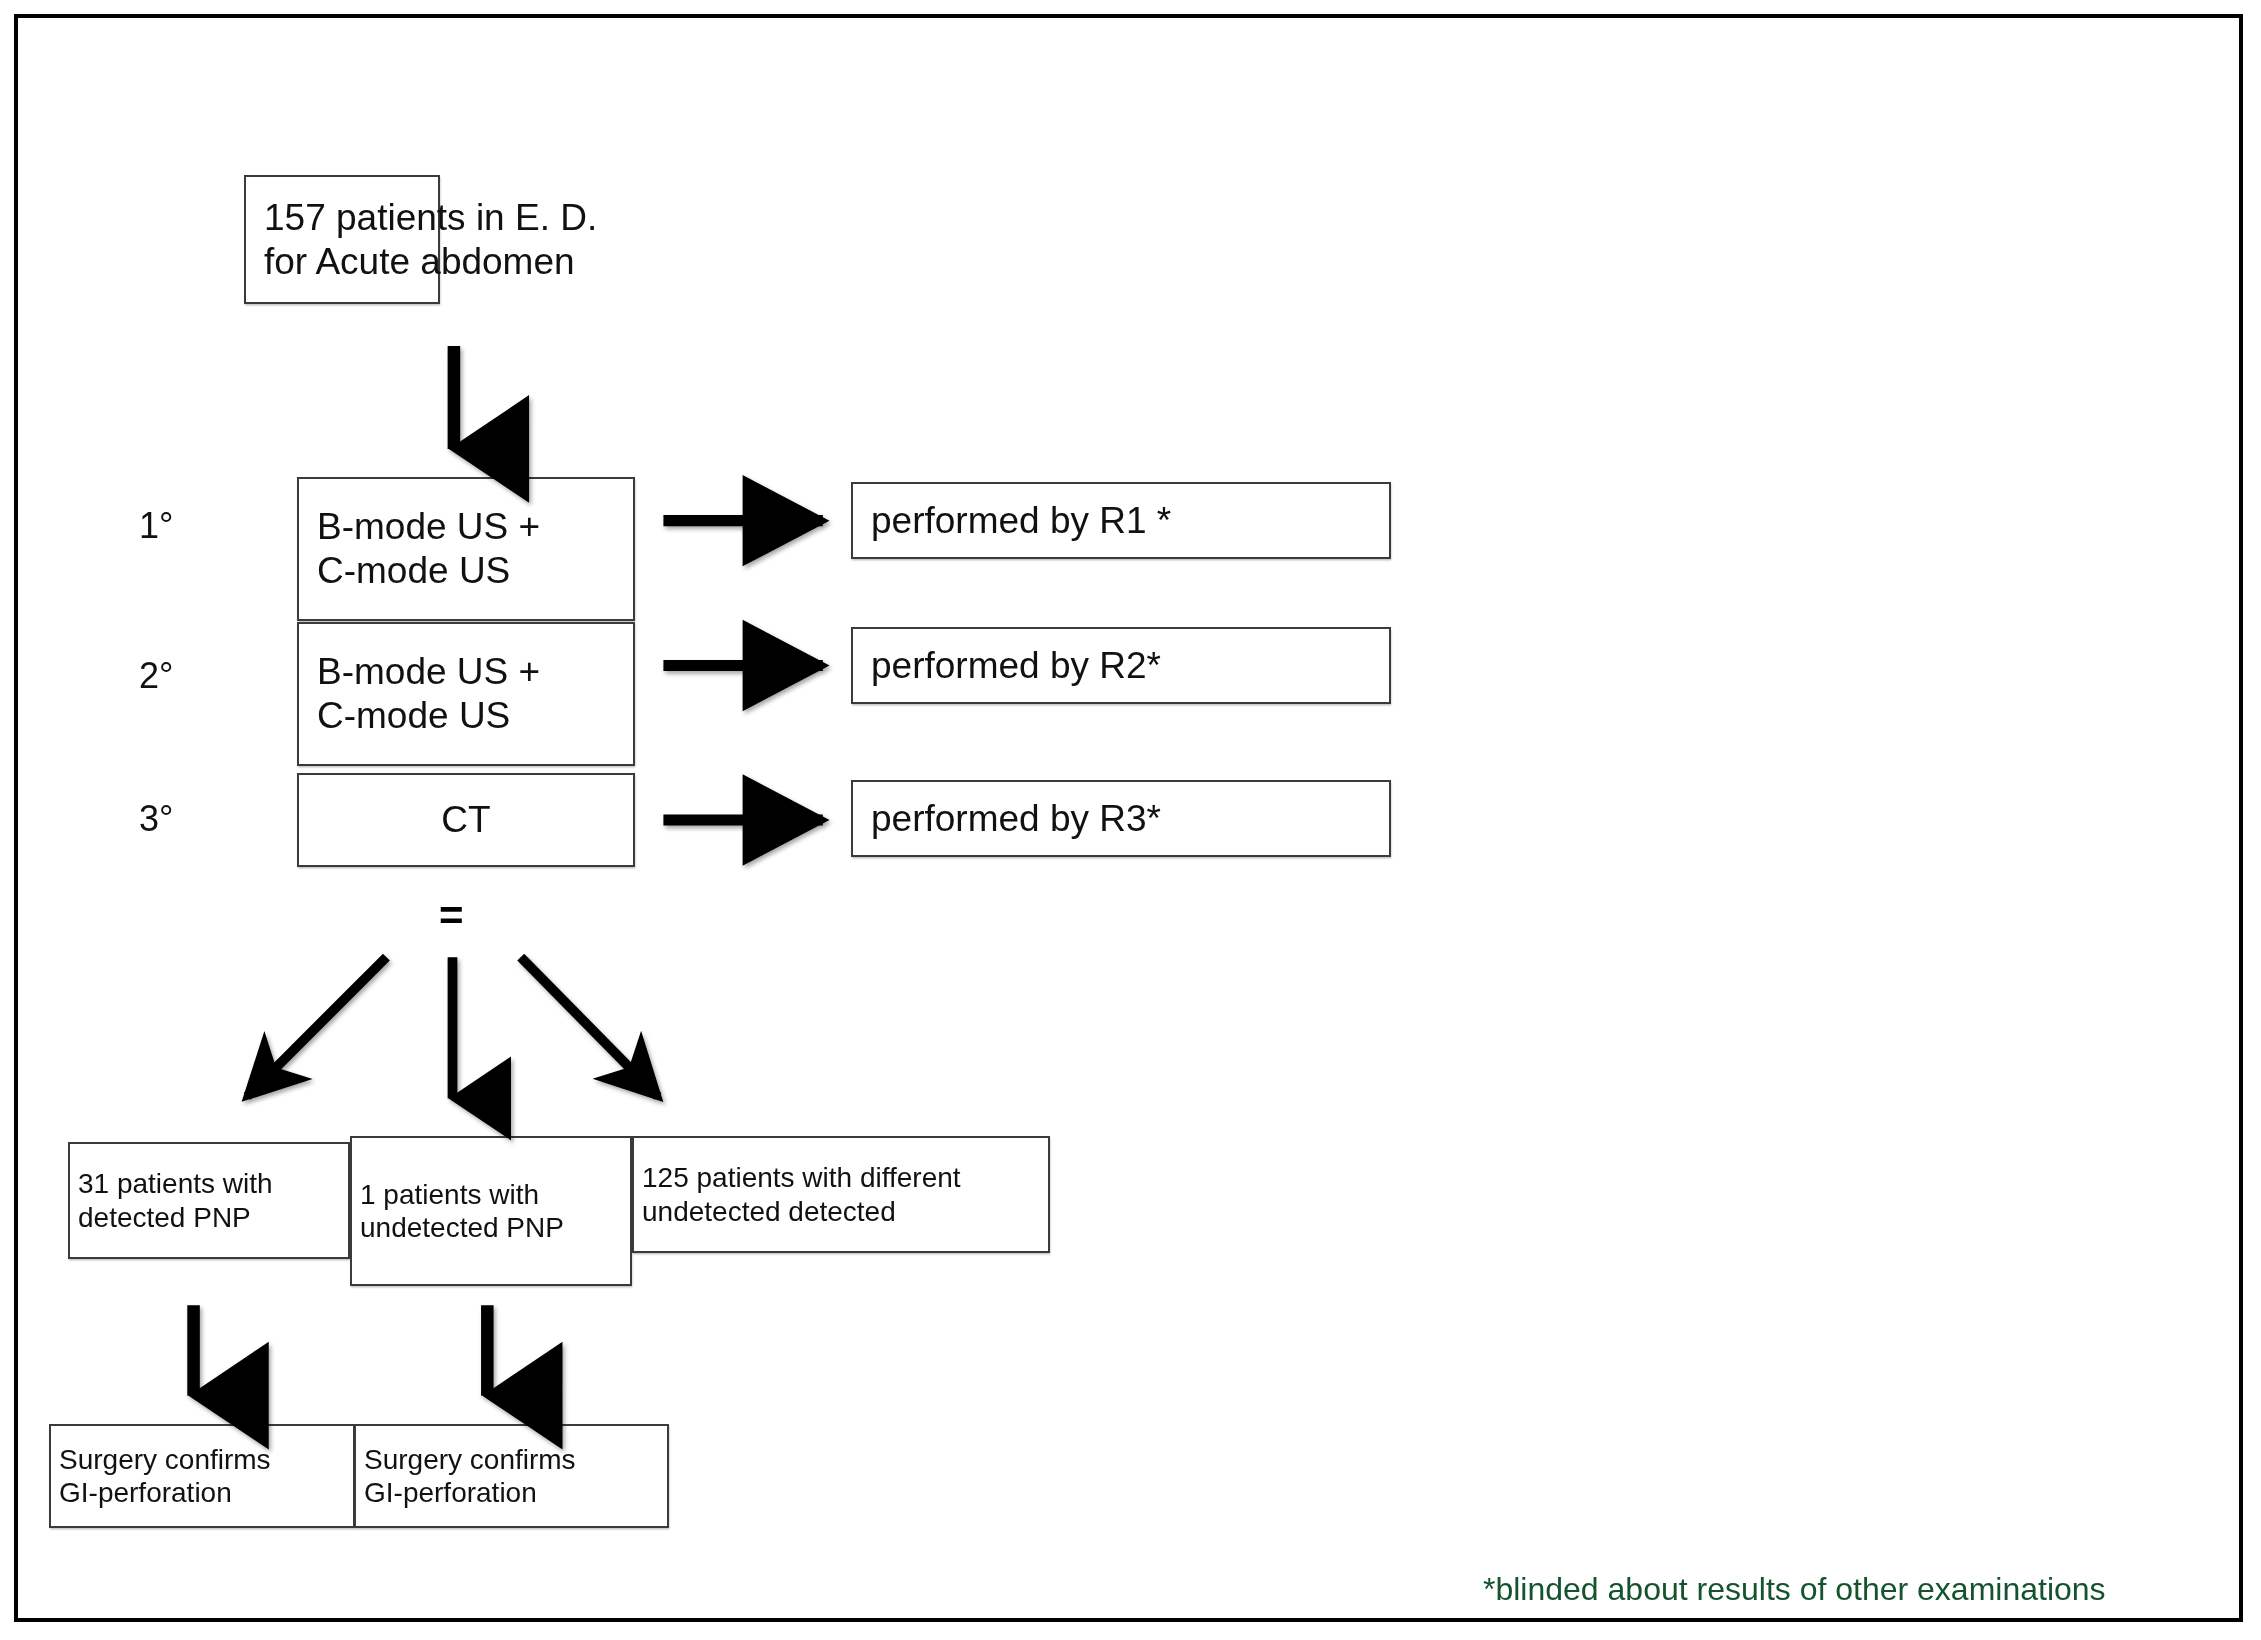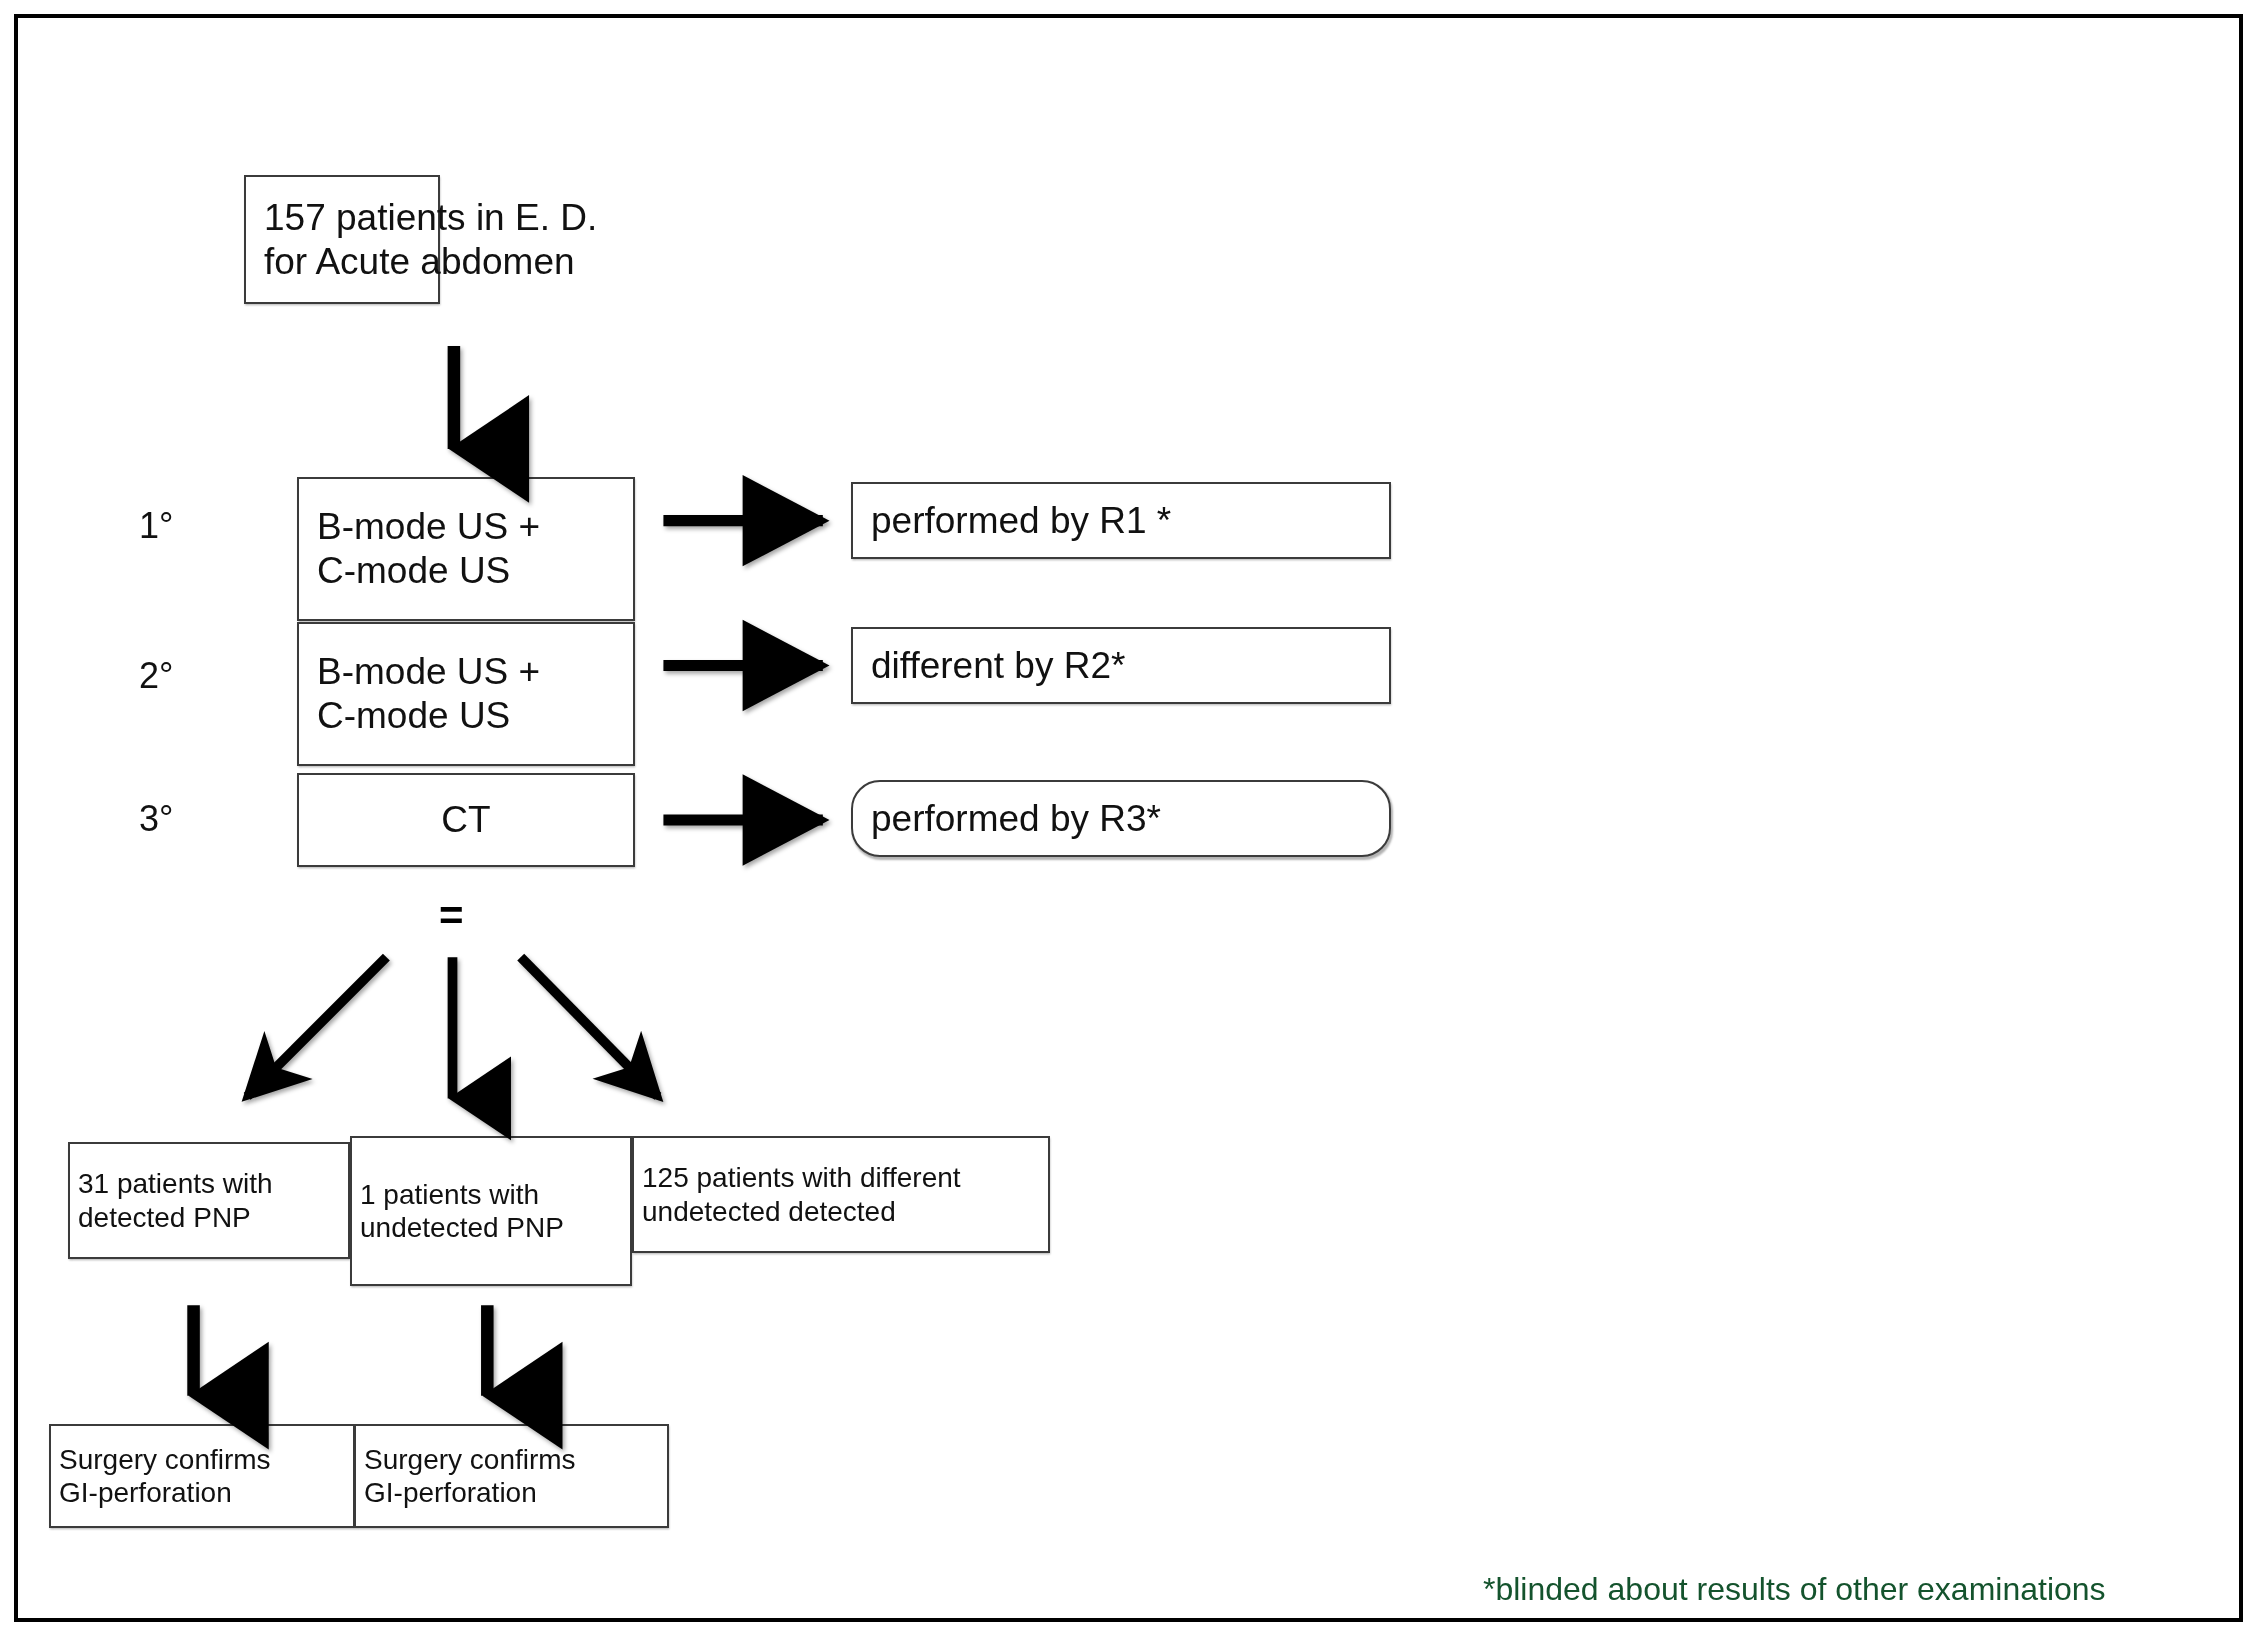--- a/index.html
+++ b/index.html
@@ -112,24 +112,24 @@
 
   <div class="fbox t-big center-txt" style="left:297px; top:773px; width:338px; height:94px;">
     <span class="ln">CT</span>
   </div>
 
   <div class="fbox t-mid pad-l" style="left:851px; top:482px; width:540px; height:77px;">
     <span class="ln">performed by R1 *</span>
   </div>
 
   <div class="fbox t-mid pad-l" style="left:851px; top:627px; width:540px; height:77px;">
-    <span class="ln">different by R2*</span>
+    <span class="ln">performed by R2*</span>
   </div>
 
-  <div class="fbox t-mid pad-l" style="left:851px; top:780px; width:540px; height:77px;border-radius:29px;">
+  <div class="fbox t-mid pad-l" style="left:851px; top:780px; width:540px; height:77px;">
     <span class="ln">performed by R3*</span>
   </div>
 
   <div class="eq-sign" style="left:439px; top:895px;">=</div>
 
   <div class="fbox t-small pad-l" style="left:68px; top:1142px; width:282px; height:117px;">
     <span class="ln">31 patients with</span>
     <span class="ln">detected PNP</span>
   </div>
 

